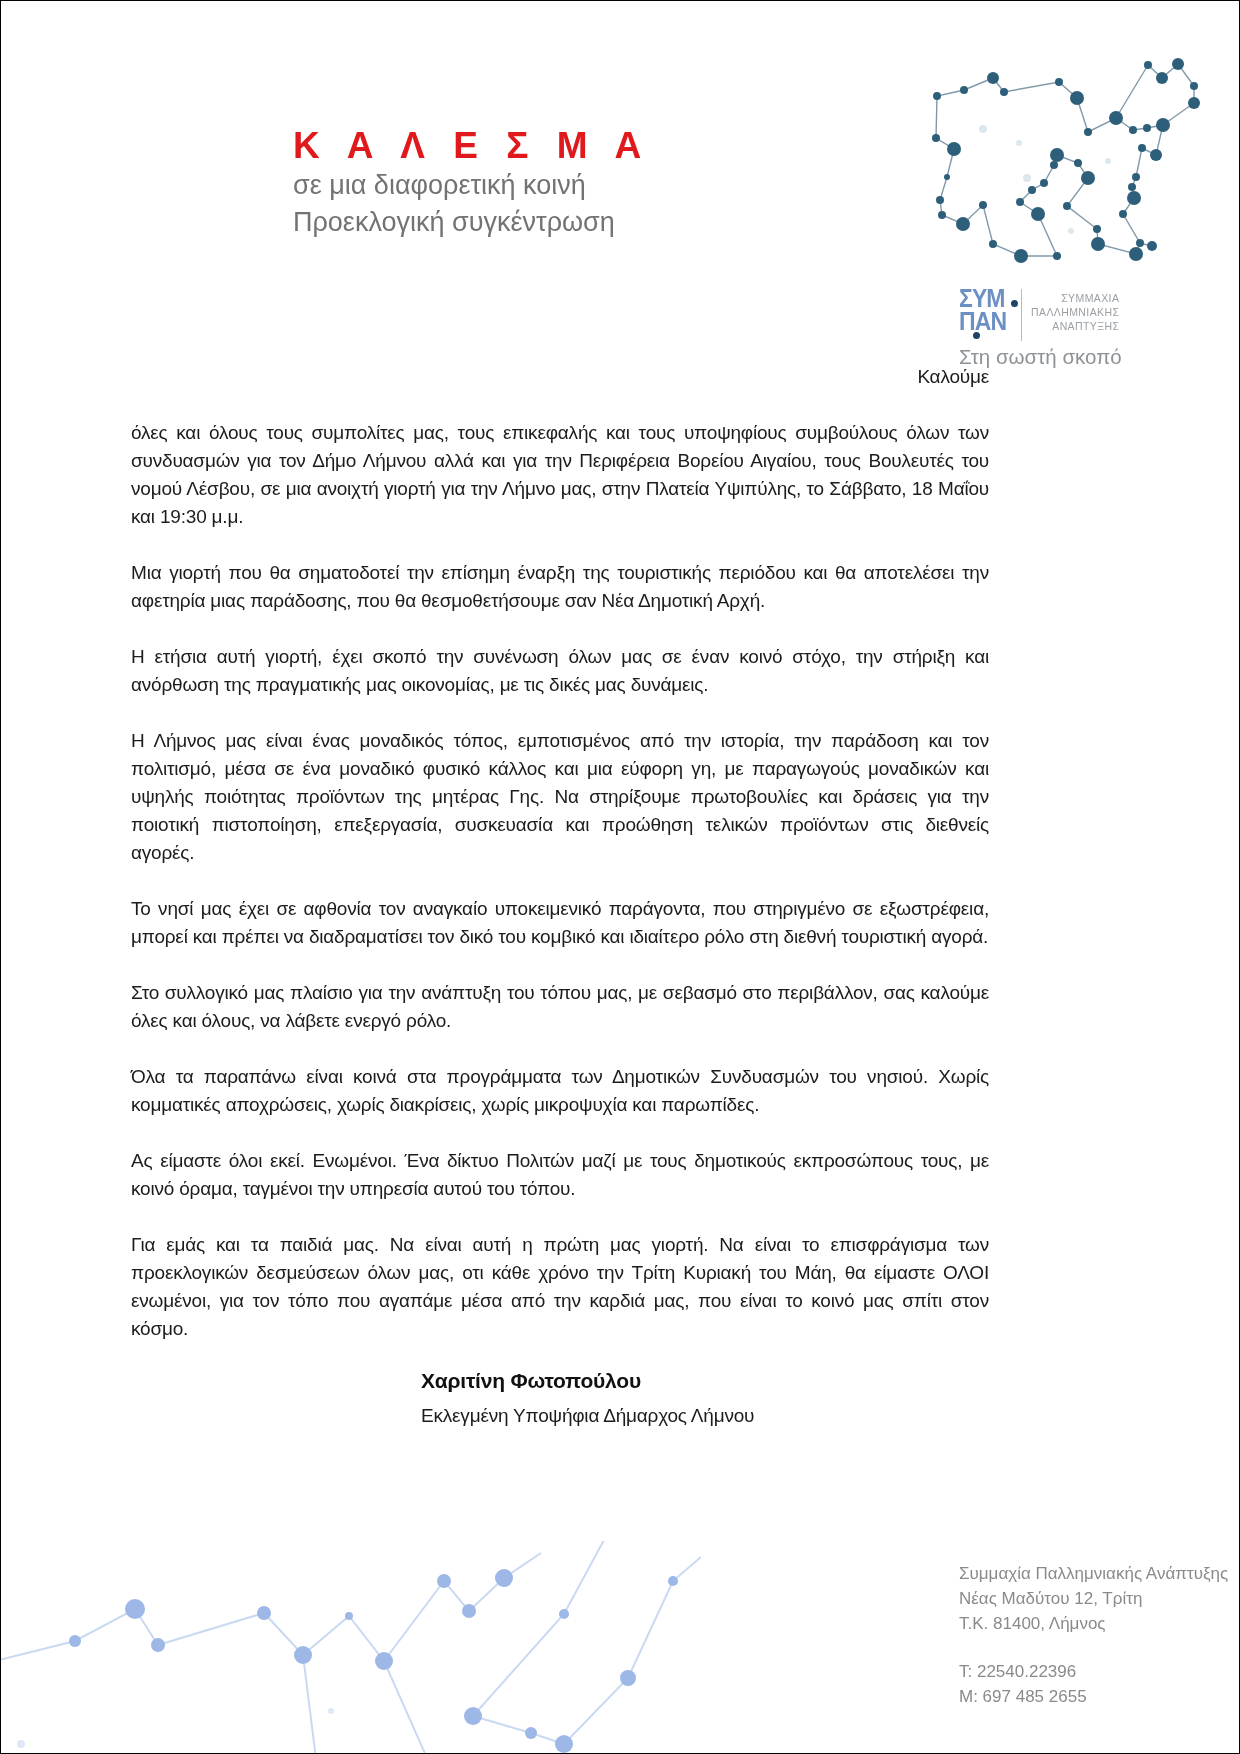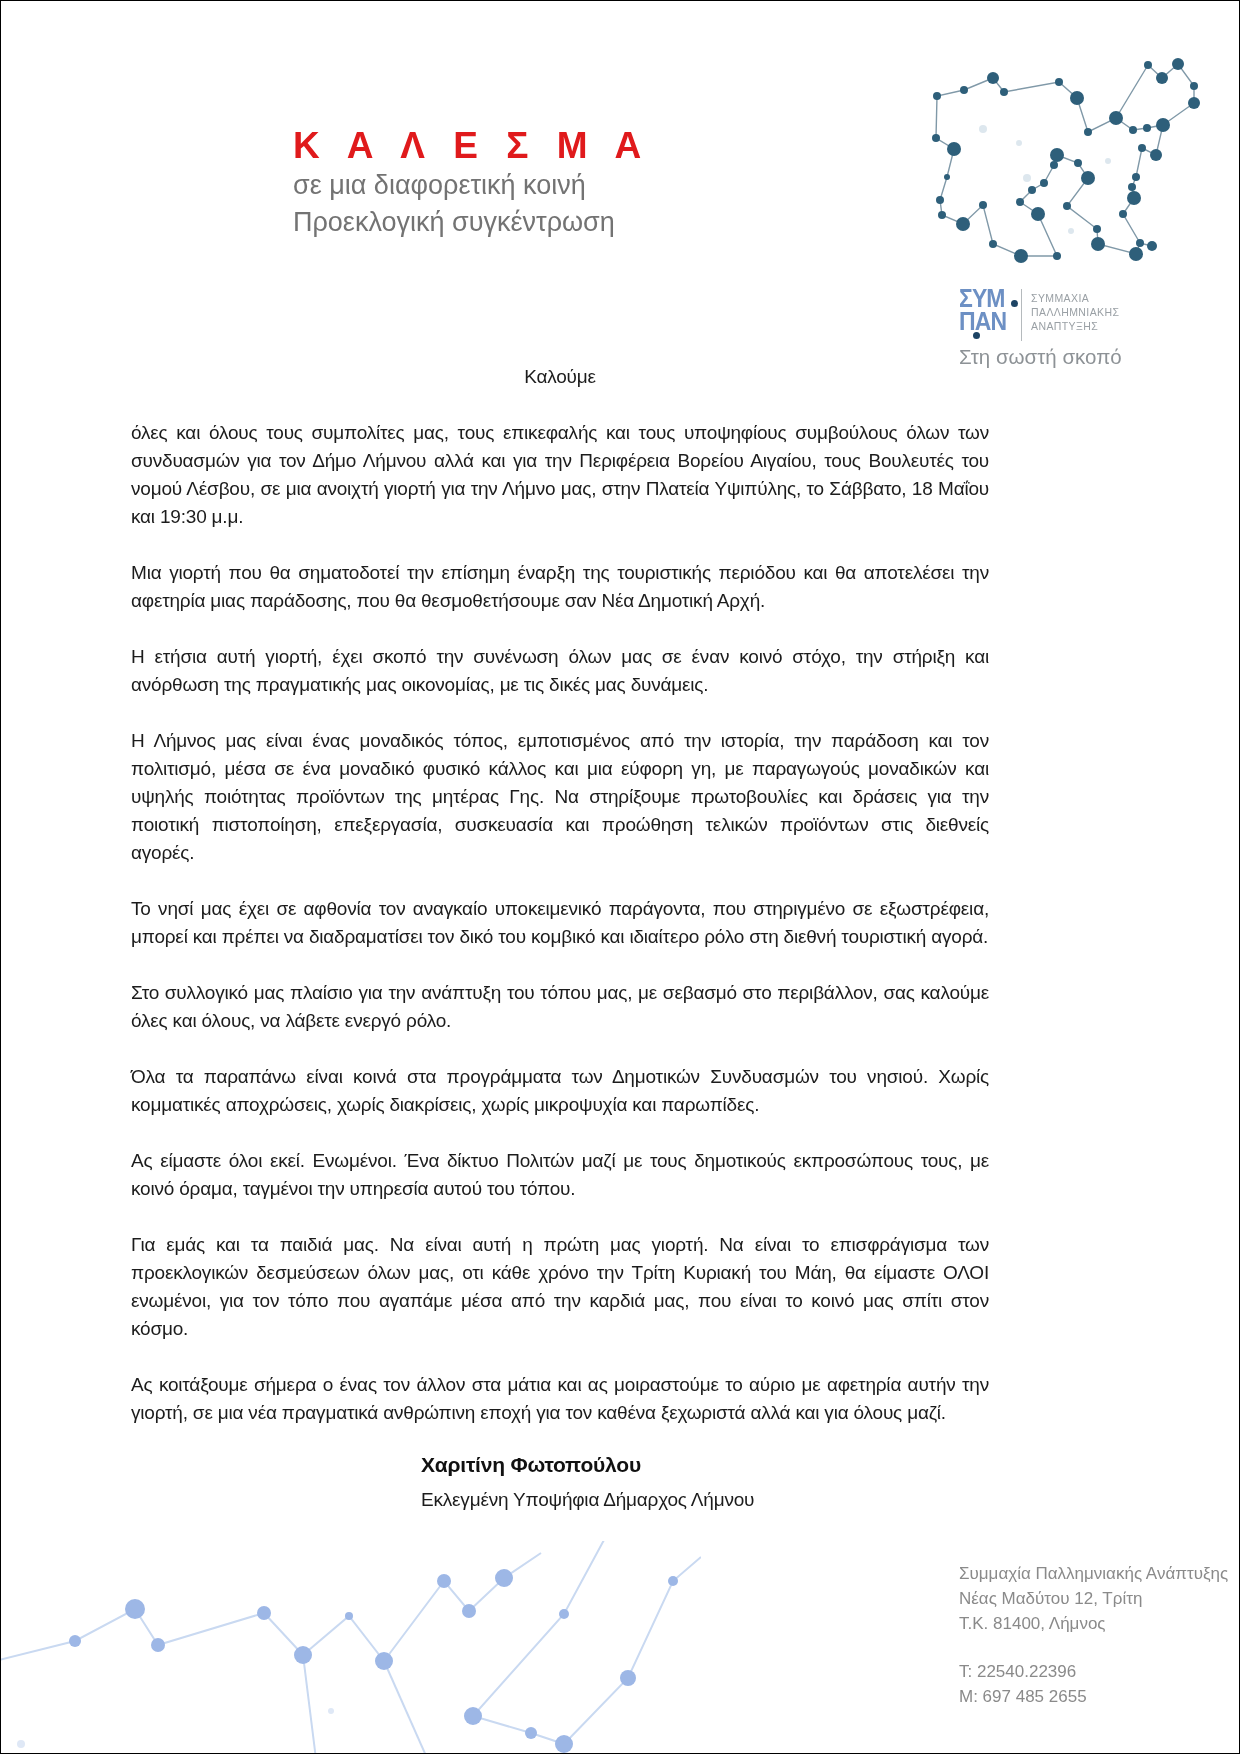--- a/index.html
+++ b/index.html
@@ -27,32 +27,32 @@
     position:absolute;left:0;top:0;color:#6d90c4;font-weight:800;
     font-size:25px;line-height:23px;letter-spacing:-1px;
     transform:scaleX(.92);transform-origin:left top;
   }
   .wordmark-dot{position:absolute;width:7px;height:7px;border-radius:50%;background:#1d4464;}
   .dot-1{left:52px;top:13px;}
   .dot-2{left:14px;top:45px;}
   .logo-divider{position:absolute;left:62px;top:2px;width:1px;height:52px;background:#b5babd;}
   .logo-orgname{
     position:absolute;left:72px;top:4px;color:#9aa0a5;
-    font-size:10.5px;line-height:14px;letter-spacing:.4px;
+    font-size:10.5px;line-height:14px;letter-spacing:.4px;text-align:right;
   }
   .logo-tagline{
     position:absolute;left:958px;top:344px;color:#8d9296;font-size:20.5px;
   }
   
   .body-text{
     position:absolute;left:130px;top:362px;width:858px;
     color:#1c1c1c;font-size:19px;line-height:28px;letter-spacing:-.2px;
   }
   .body-text p{margin:0 0 28px 0;text-align:justify;}
-  .body-text p.salutation{text-align:center;}
+  .body-text p.salutation{text-align:right;}
   .signature{width:580px;margin:-4px 0 0 290px;text-align:center;}
   .signature .sig-name{font-size:21px;font-weight:bold;color:#111;margin:0;}
   .signature .sig-role{font-size:19px;color:#1c1c1c;margin:7px 0 0 0;}
   
   .contact-block{
     position:absolute;left:958px;top:1560px;color:#8a8a8a;
     font-size:17px;line-height:25px;
   }
   .contact-block .phones{margin-top:23px;}
   
@@ -152,21 +152,20 @@
     <p class="salutation">Καλούμε</p>
     <p>όλες και όλους τους συμπολίτες μας, τους επικεφαλής και τους υποψηφίους συμβούλους όλων των συνδυασμών για τον Δήμο Λήμνου αλλά και για την Περιφέρεια Βορείου Αιγαίου, τους Βουλευτές του νομού Λέσβου, σε μια ανοιχτή γιορτή για την Λήμνο μας, στην Πλατεία Υψιπύλης, το Σάββατο, 18 Μαΐου και 19:30 μ.μ.</p>
     <p>Μια γιορτή που θα σηματοδοτεί την επίσημη έναρξη της τουριστικής περιόδου και θα αποτελέσει την αφετηρία μιας παράδοσης, που θα θεσμοθετήσουμε σαν Νέα Δημοτική Αρχή.</p>
     <p>Η ετήσια αυτή γιορτή, έχει σκοπό την συνένωση όλων μας σε έναν κοινό στόχο, την στήριξη και ανόρθωση της πραγματικής μας οικονομίας, με τις δικές μας δυνάμεις.</p>
     <p>Η Λήμνος μας είναι ένας μοναδικός τόπος, εμποτισμένος από την ιστορία, την παράδοση και τον πολιτισμό, μέσα σε ένα μοναδικό φυσικό κάλλος και μια εύφορη γη, με παραγωγούς μοναδικών και υψηλής ποιότητας προϊόντων της μητέρας Γης. Να στηρίξουμε πρωτοβουλίες και δράσεις για την ποιοτική πιστοποίηση, επεξεργασία, συσκευασία και προώθηση τελικών προϊόντων στις διεθνείς αγορές.</p>
     <p>Το νησί μας έχει σε αφθονία τον αναγκαίο υποκειμενικό παράγοντα, που στηριγμένο σε εξωστρέφεια, μπορεί και πρέπει να διαδραματίσει τον δικό του κομβικό και ιδιαίτερο ρόλο στη διεθνή τουριστική αγορά.</p>
     <p>Στο συλλογικό μας πλαίσιο για την ανάπτυξη του τόπου μας, με σεβασμό στο περιβάλλον, σας καλούμε όλες και όλους, να λάβετε ενεργό ρόλο.</p>
     <p>Όλα τα παραπάνω είναι κοινά στα προγράμματα των Δημοτικών Συνδυασμών του νησιού. Χωρίς κομματικές αποχρώσεις, χωρίς διακρίσεις, χωρίς μικροψυχία και παρωπίδες.</p>
     <p>Ας είμαστε όλοι εκεί. Ενωμένοι. Ένα δίκτυο Πολιτών μαζί με τους δημοτικούς εκπροσώπους τους, με κοινό όραμα, ταγμένοι την υπηρεσία αυτού του τόπου.</p>
     <p>Για εμάς και τα παιδιά μας. Να είναι αυτή η πρώτη μας γιορτή. Να είναι το επισφράγισμα των προεκλογικών δεσμεύσεων όλων μας, οτι κάθε χρόνο την Τρίτη Κυριακή του Μάη, θα είμαστε ΟΛΟΙ ενωμένοι, για τον τόπο που αγαπάμε μέσα από την καρδιά μας, που είναι το κοινό μας σπίτι στον κόσμο.</p>
-    <p>Ας κοιτάξουμε σήμερα ο ένας τον άλλον στα μάτια και ας μοιραστούμε το αύριο με αφετηρία αυτήν την γιορτή, σε μια νέα πραγματικά ανθρώπινη εποχή για τον καθένα ξεχωριστά αλλά και για όλους μαζί.</p>
 
     <div class="signature">
       <p class="sig-name">Χαριτίνη Φωτοπούλου</p>
       <p class="sig-role">Εκλεγμένη Υποψήφια Δήμαρχος Λήμνου</p>
     </div>
   </div>
 
   <div class="contact-block">
     <div>Συμμαχία Παλλημνιακής Ανάπτυξης</div>
     <div>Νέας Μαδύτου 12, Τρίτη</div>

